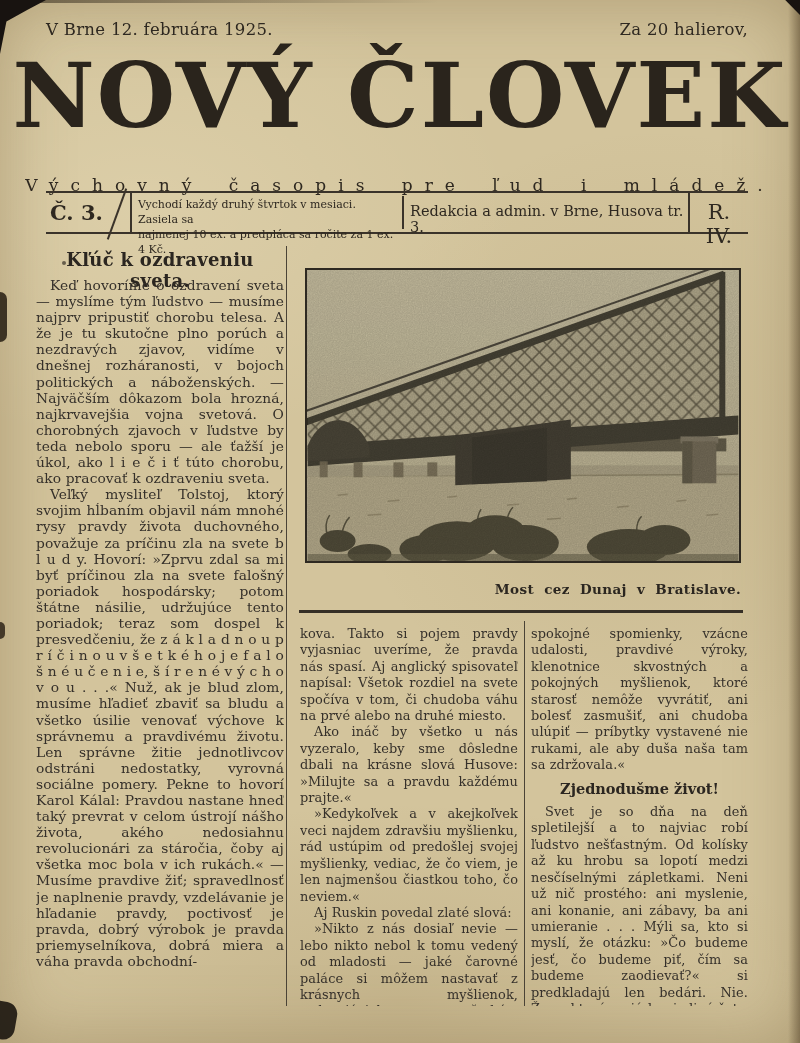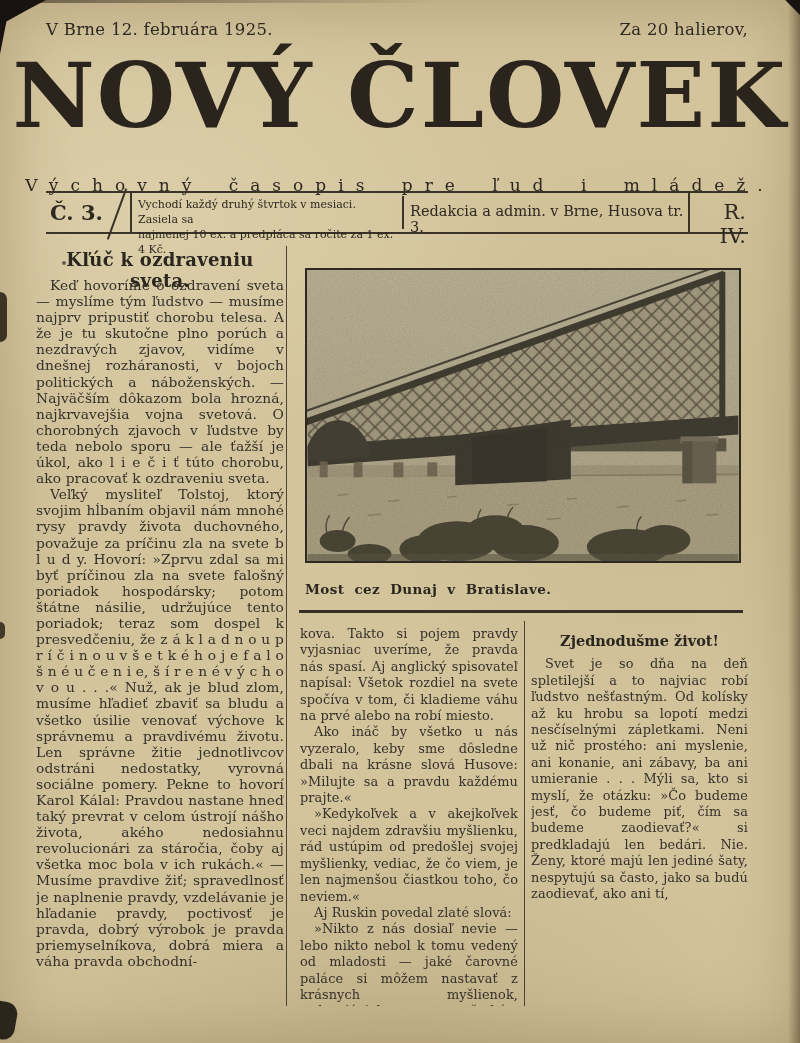--- a/index.html
+++ b/index.html
@@ -32,38 +32,38 @@
   .info-bar{position:absolute;top:191px;left:46px;width:702px;height:43px;border-top:2px solid #3a332a;border-bottom:2px solid #3a332a;box-sizing:border-box;}
   .info-bar>div{position:absolute;}
   .ib-issue{left:4px;top:7px;width:66px;font-size:21px;font-weight:700;color:#2e2820;}
   .ib-slash{left:70px;top:-6px;width:2px;height:54px;background:#3a332a;transform:rotate(20deg);}
   .ib-sep{width:2px;background:#3a332a;}
   .ib-sep1{left:84px;top:0;height:39px;}
   .ib-sep2{left:356px;top:3px;height:33px;}
   .ib-sep3{left:642px;top:-2px;height:43px;}
   .ib-pub{left:92px;top:4px;width:260px;font-size:11px;line-height:15px;color:#2e2820;}
   .ib-address{left:364px;top:10px;width:274px;font-size:14.5px;color:#2e2820;}
-  .ib-volume{left:646px;top:7px;width:54px;text-align:right;font-size:21px;color:#2e2820;}
+  .ib-volume{left:646px;top:7px;width:54px;text-align:center;font-size:21px;color:#2e2820;}
   
   .article-title{position:absolute;top:249px;left:36px;width:248px;margin:0;text-align:center;font-size:18px;font-weight:700;letter-spacing:.3px;color:#2b2620;}
   .col{position:absolute;overflow:hidden;}
   .col p{margin:0;text-align:justify;letter-spacing:.1px;}
   .col p.indent{text-indent:14px;}
   .col1{left:36px;top:277px;width:248px;height:728px;font-size:13.8px;line-height:16.1px;}
   .col2{left:300px;top:626px;width:218px;height:380px;font-size:12.9px;line-height:16.4px;}
   .col3{left:531px;top:626px;width:217px;height:380px;font-size:12.9px;line-height:16.4px;}
   .col3 h3{margin:7px 0 7px 0;text-align:center;font-size:14.5px;font-weight:700;color:#2b2620;}
   .vrule{position:absolute;width:1px;background:#4a4336;}
   .vrule1{left:286px;top:246px;height:760px;}
   .vrule2{left:524px;top:621px;height:385px;}
   .hrule-thick{position:absolute;left:299px;top:610px;width:444px;height:3px;background:#352f26;}
   
   .photo{position:absolute;left:305px;top:268px;width:432px;height:291px;border:2px solid #2e2921;background:#c5bb9e;}
   .photo svg{display:block;}
-  .caption{position:absolute;left:305px;top:581px;width:436px;text-align:left;font-size:13.5px;font-weight:700;word-spacing:5px;letter-spacing:.4px;color:#2b2620;}
+  .caption{position:absolute;left:305px;top:581px;width:436px;text-align:right;font-size:13.5px;font-weight:700;word-spacing:5px;letter-spacing:.4px;color:#2b2620;}
 </style>
 </head>
 <body>
 
 <div class="page">
 
   <div class="art art-top"></div>
   <div class="art art-right"></div>
   <div class="art art-tl"></div>
   <div class="art art-tr"></div>
@@ -194,27 +194,28 @@
       <rect x="0" y="0" width="432" height="292" fill="#c8bd9e" opacity="0.14"></rect>
       <rect x="0" y="0" width="432" height="292" filter="url(#grain)" opacity="0.16"></rect>
     </svg>
   </div>
 
   <div class="caption">Most cez Dunaj v Bratislave.</div>
 
   <div class="hrule-thick"></div>
 
   <div class="col col2">
-    <p>kova. Takto si pojem pravdy vyjasniac uveríme, že pravda nás spasí. Aj anglický spisovateľ napísal: Všetok rozdiel na svete spočíva v tom, či kladieme váhu na prvé alebo na robí miesto.</p>
+    <p>kova. Takto si pojem pravdy vyjasniac uveríme, že pravda nás spasí. Aj anglický spisovateľ napísal: Všetok rozdiel na svete spočíva v tom, či chudoba váhu na prvé alebo na druhé miesto.</p>
     <p class="indent">Ako ináč by všetko u nás vyzeralo, keby sme dôsledne dbali na krásne slová Husove: »Milujte sa a pravdu každému prajte.«</p>
     <p class="indent">»Kedykoľvek a v akejkoľvek veci najdem zdravšiu myšlienku, rád ustúpim od predošlej svojej myšlienky, vediac, že čo viem, je len najmenšou čiastkou toho, čo neviem.«</p>
     <p class="indent">Aj Ruskin povedal zlaté slová:</p>
     <p class="indent">»Nikto z nás dosiaľ nevie — lebo nikto nebol k tomu vedený od mladosti — jaké čarovné paláce si môžem nastavať z krásnych myšlienok, vzdorujúcich všetkým protivenstvám. Jasné predstavy,</p>
   </div>
 
   <div class="vrule vrule2"></div>
 
   <div class="col col3">
+    <p>spokojné spomienky, vzácne udalosti, pravdivé výroky, klenotnice skvostných a pokojných myšlienok, ktoré starosť nemôže vyvrátiť, ani bolesť zasmušiť, ani chudoba ulúpiť — príbytky vystavené nie rukami, ale aby duša naša tam sa zdržovala.«</p>
     <h3>Zjednodušme život!</h3>
     <p class="indent">Svet je so dňa na deň spletilejší a to najviac robí ľudstvo nešťastným. Od kolísky až ku hrobu sa lopotí medzi nesčíselnými zápletkami. Neni už nič prostého: ani myslenie, ani konanie, ani zábavy, ba ani umieranie . . . Mýli sa, kto si myslí, že otázku: »Čo budeme jesť, čo budeme piť, čím sa budeme zaodievať?« si predkladajú len bedári. Nie. Ženy, ktoré majú len jediné šaty, nespytujú sa často, jako sa budú zaodievať, ako ani tí,</p>
   </div>
 
 </div>
 
 </body></html>

